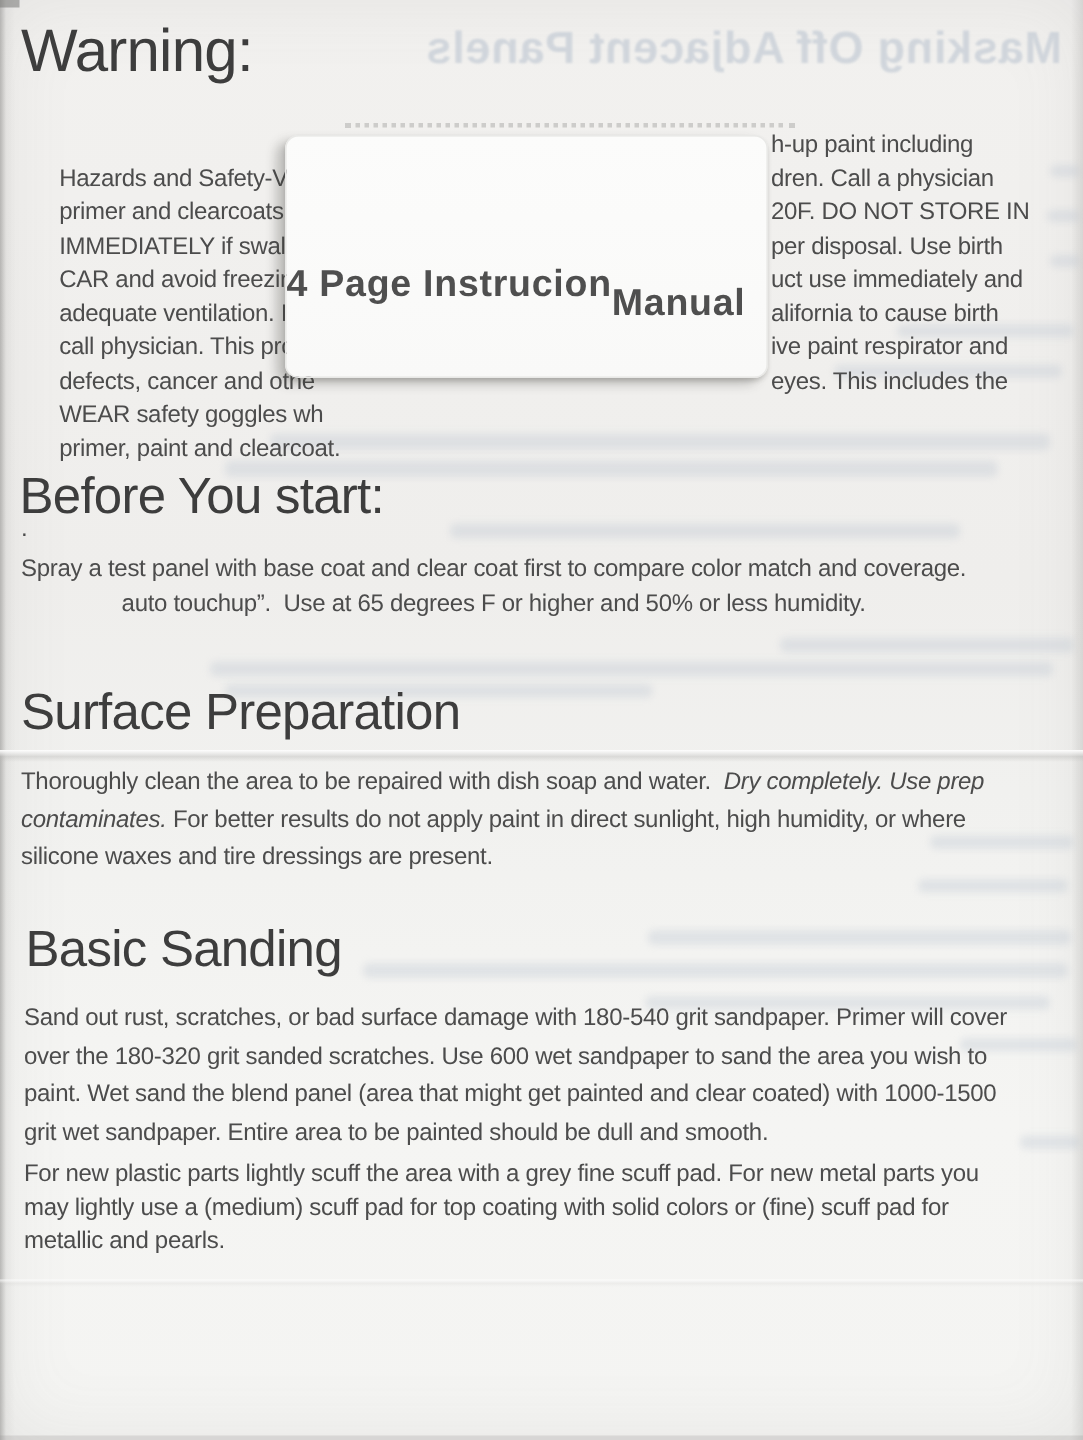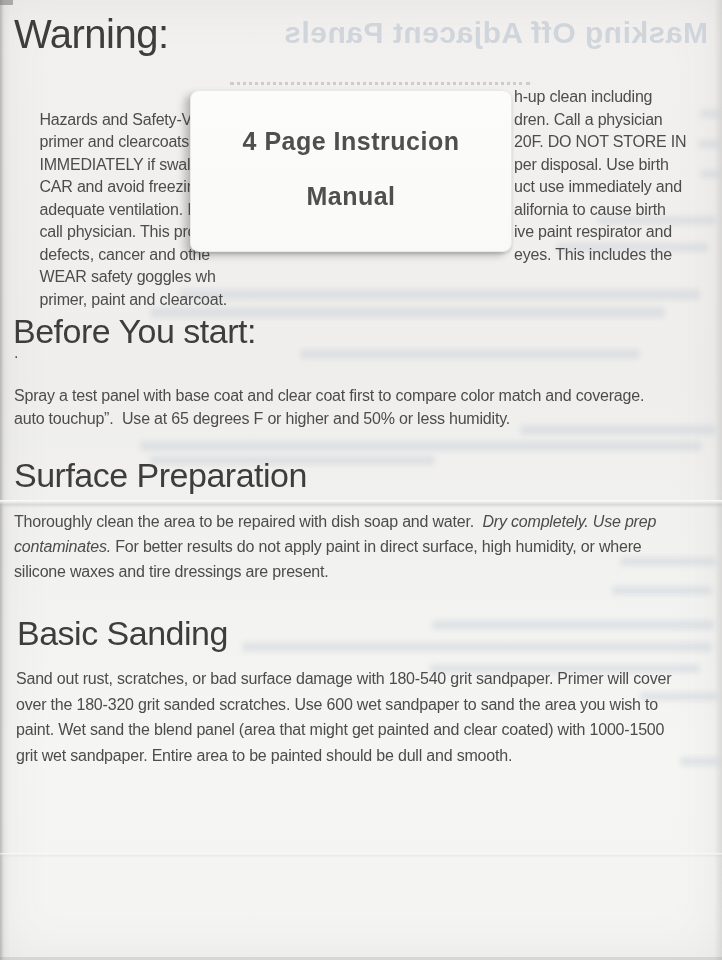--- a/index.html
+++ b/index.html
@@ -38,21 +38,21 @@
   .h-before{top:312px;left:13px;font-size:34px;}
   .h-surface{top:456px;left:14px;font-size:34px;}
   .h-basic{top:614px;left:17px;font-size:34px;}
 
   
   .para{position:absolute;left:14px;font-size:16px;letter-spacing:-.2px;color:#4c4c4c;}
   .para .ln{white-space:pre;}
   .warning-para{top:86px;width:700px;}
   .warning-para .wline{position:relative;height:22.5px;line-height:22.5px;white-space:pre;}
   .warning-para .wr{position:absolute;left:500px;top:0;white-space:pre;}
-  .spray-para{top:384px;line-height:23px;}
+  .spray-para{top:368px;line-height:23px;text-align:center;}
   .surface-para{top:509px;line-height:25px;}
   .sanding-para1{top:666px;left:16px;line-height:25.5px;}
   .sanding-para2{top:772px;left:16px;line-height:22.5px;}
   .it{font-style:italic;}
 
   .stray-dot{position:absolute;top:344px;left:14px;font-size:16px;color:#4c4c4c;}
 
   
   .crease{position:absolute;top:500px;left:0;width:100%;height:8px;
     background:linear-gradient(180deg,rgba(255,255,255,0.95) 0%,rgba(185,184,182,0.40) 55%,rgba(0,0,0,0) 100%);}
@@ -61,21 +61,21 @@
 
   
   .tear-dots{position:absolute;top:82px;left:230px;width:300px;height:0;
     border-top:3px dotted rgba(175,175,173,0.55);}
   .sticker{
     position:absolute;top:90px;left:190px;width:322px;height:162px;
     background:linear-gradient(180deg,#fcfcfb 0%,#f9f9f8 100%);
     border-radius:9px;
     border:1px solid #e9e9e7;
     box-shadow:-6px 4px 7px rgba(60,60,58,0.28), 0 2px 3px rgba(60,60,58,0.18);
-    display:flex;flex-direction:column;align-items:center;
+    display:flex;flex-direction:row;align-items:center;
     padding-top:36px;box-sizing:border-box;
   }
   .sticker .s1{font-size:25px;font-weight:700;letter-spacing:.5px;color:#4f4f4f;white-space:nowrap;}
   .sticker .s2{margin-top:26px;font-size:25px;font-weight:700;letter-spacing:.5px;color:#4f4f4f;white-space:nowrap;}
 </style>
 </head>
 <body>
 
 <div class="page">
 
@@ -102,21 +102,21 @@
   <div class="sm" style="top:757px;left:680px;width:40px;height:9px;"></div>
   <div class="sm" style="top:110px;left:700px;width:20px;height:8px;"></div>
   <div class="sm" style="top:140px;left:698px;width:22px;height:8px;"></div>
   <div class="sm" style="top:170px;left:700px;width:20px;height:8px;"></div>
 
   <div class="h h-warning">Warning:</div>
 
   <div class="para warning-para">
     <div class="wline">
       <span>Hazards and Safety-VERY</span>
-      <span class="wr">h-up clean including</span>
+      <span class="wr">h-up paint including</span>
     </div>
     <div class="wline">
       <span>primer and clearcoats ar</span>
       <span class="wr">dren. Call a physician</span>
     </div>
     <div class="wline">
       <span>IMMEDIATELY if swallow</span>
       <span class="wr">20F. DO NOT STORE IN</span>
     </div>
     <div class="wline">
@@ -157,29 +157,34 @@
   <div class="para spray-para">
     <div class="ln">Spray a test panel with base coat and clear coat first to compare color match and coverage.</div>
     <div class="ln">auto touchup”.  Use at 65 degrees F or higher and 50% or less humidity.</div>
   </div>
 
   <div class="h h-surface">Surface Preparation</div>
   <div class="crease"></div>
 
   <div class="para surface-para">
     <div class="ln"><span>Thoroughly clean the area to be repaired with dish soap and water.  </span><span class="it">Dry completely. Use prep</span></div>
-    <div class="ln"><span class="it">contaminates.</span><span> For better results do not apply paint in direct surface, high humidity, or where</span></div>
+    <div class="ln"><span class="it">contaminates.</span><span> For better results do not apply paint in direct sunlight, high humidity, or where</span></div>
     <div class="ln">silicone waxes and tire dressings are present.</div>
   </div>
 
   <div class="h h-basic">Basic Sanding</div>
 
   <div class="para sanding-para1">
     <div class="ln">Sand out rust, scratches, or bad surface damage with 180-540 grit sandpaper. Primer will cover</div>
     <div class="ln">over the 180-320 grit sanded scratches. Use 600 wet sandpaper to sand the area you wish to</div>
     <div class="ln">paint. Wet sand the blend panel (area that might get painted and clear coated) with 1000-1500</div>
     <div class="ln">grit wet sandpaper. Entire area to be painted should be dull and smooth.</div>
   </div>
 
+  <div class="para sanding-para2">
+    <div class="ln">For new plastic parts lightly scuff the area with a grey fine scuff pad. For new metal parts you</div>
+    <div class="ln">may lightly use a (medium) scuff pad for top coating with solid colors or (fine) scuff pad for</div>
+    <div class="ln">metallic and pearls.</div>
+  </div>
 
   <div class="crease2"></div>
 
 </div>
 
 </body></html>

